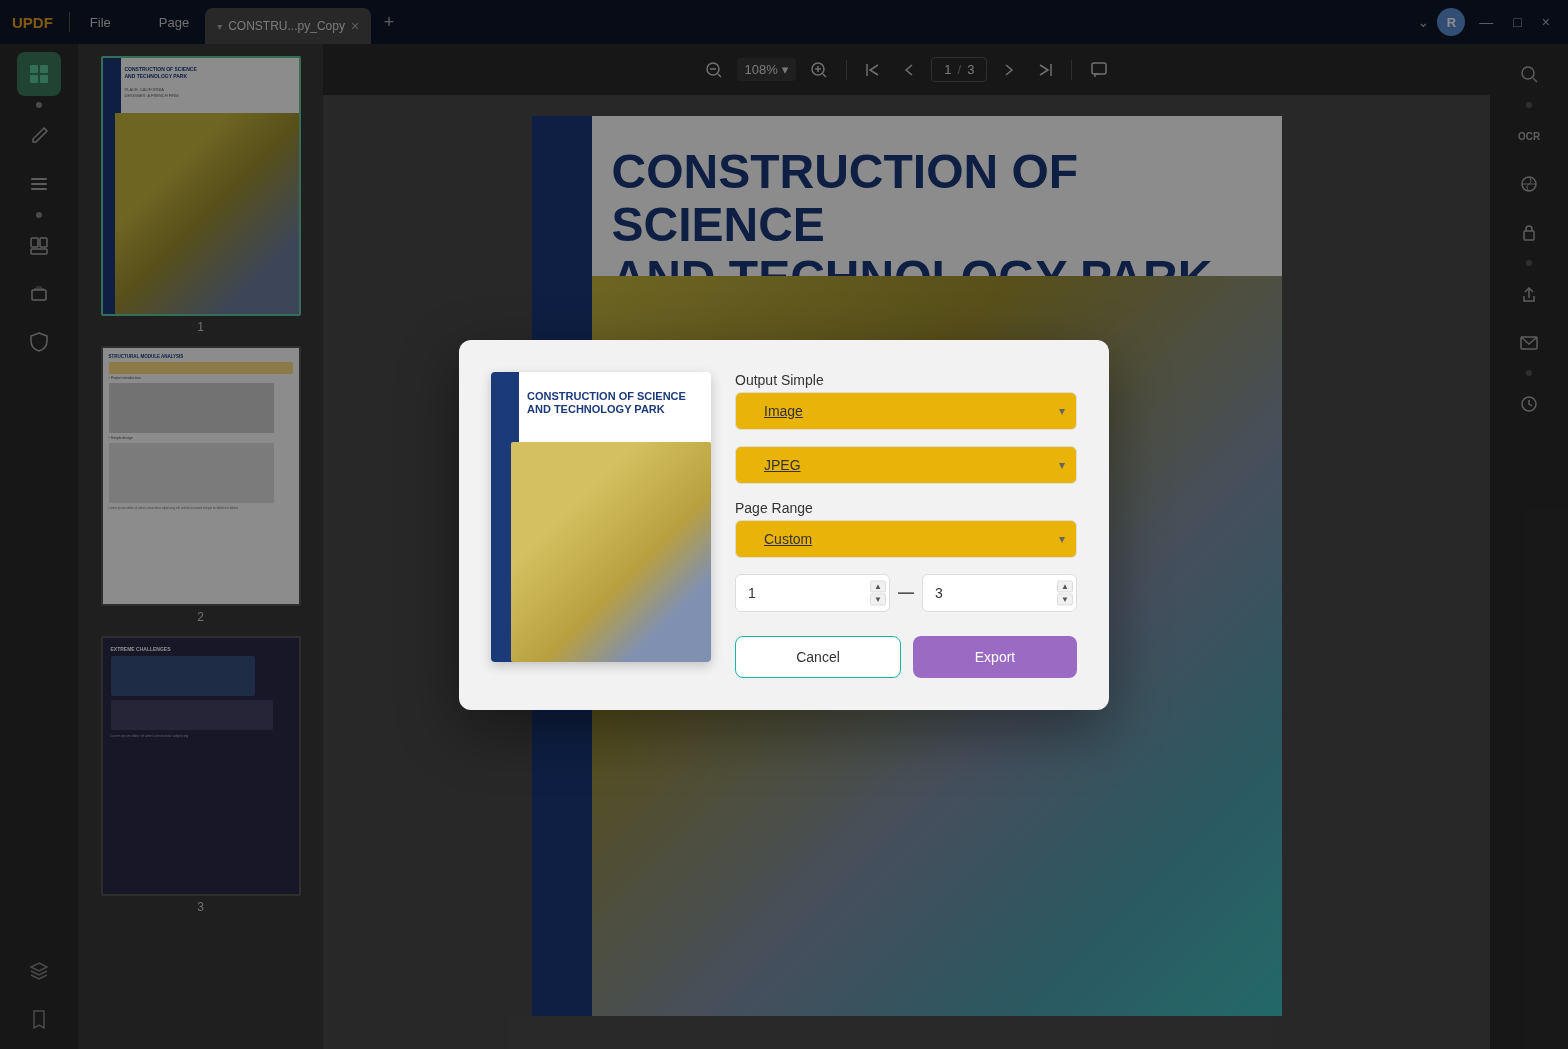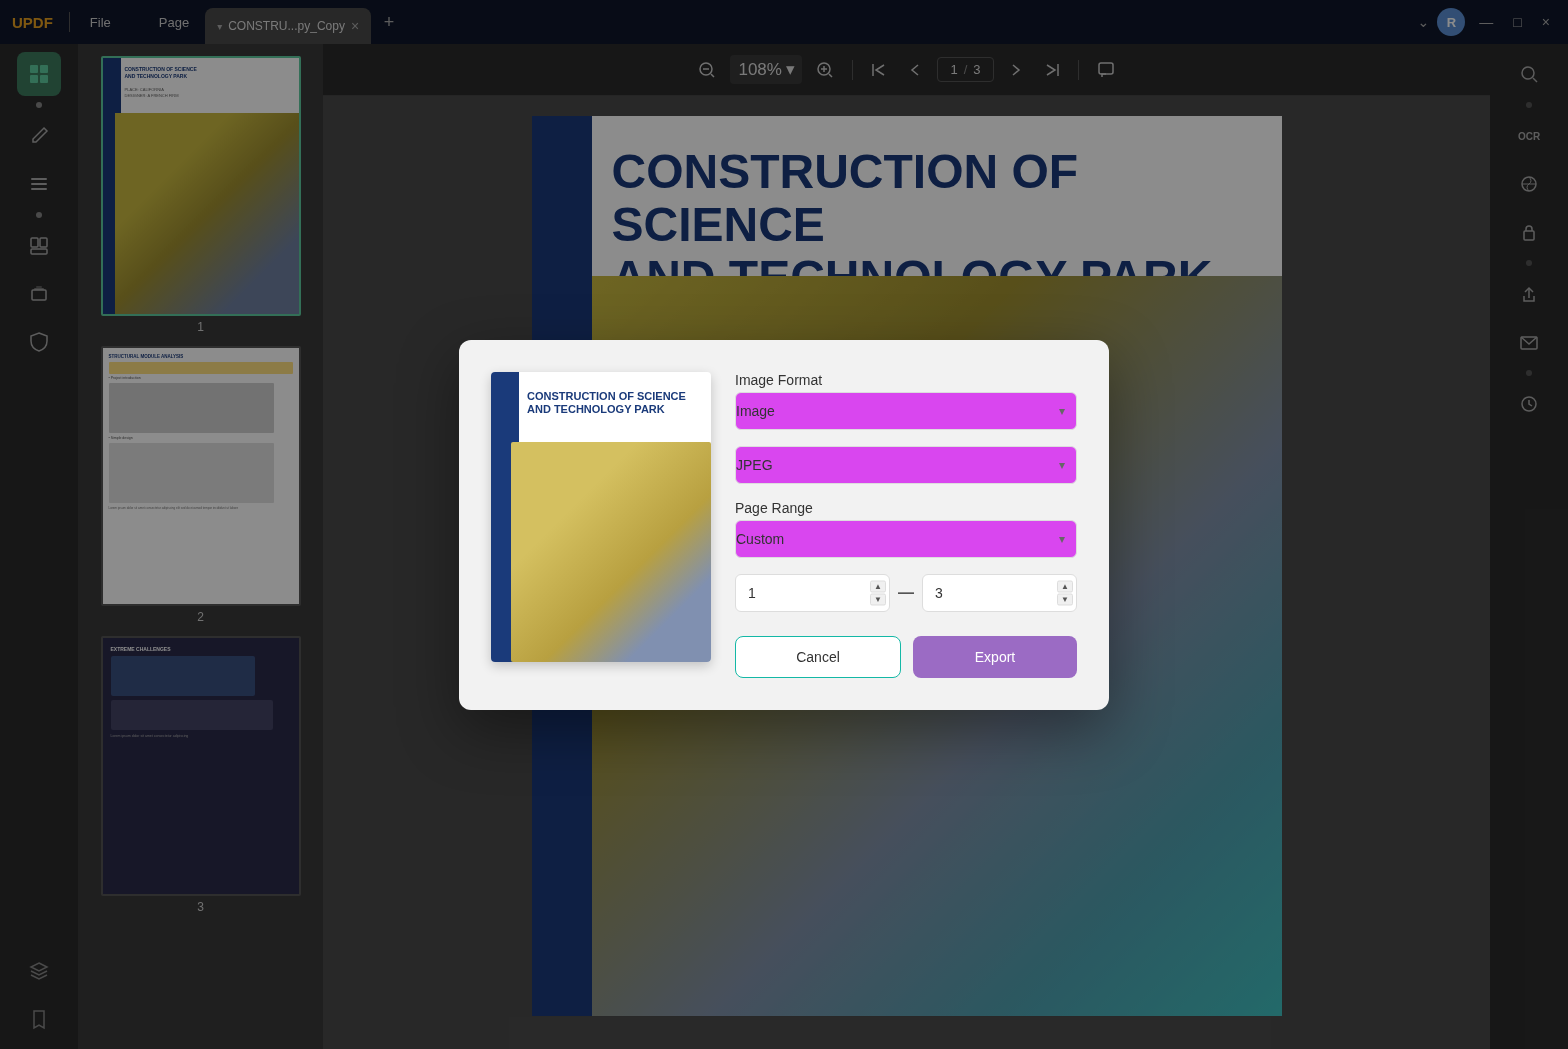--- a/index.html
+++ b/index.html
@@ -164,21 +164,21 @@
     }
     .toolbar-btn {
       color: #ccc; font-size: 16px; cursor: pointer; padding: 4px 6px;
       display: flex; align-items: center;
     }
     .zoom-display {
       display: flex; align-items: center;
       background: #3a3a3a;
       border-radius: 4px;
       padding: 4px 8px;
-      color: #ddd; font-size: 17px; gap: 4px; cursor: pointer;
+      color: #ddd; font-size: 13px; gap: 4px; cursor: pointer;
     }
     .page-display {
       display: flex; align-items: center;
       background: transparent;
       border: 1px solid #555;
       border-radius: 4px;
       padding: 4px 12px;
       color: #ddd; font-size: 13px;
     }
     .toolbar-sep { width: 1px; height: 20px; background: #555; margin: 0 4px; }
@@ -295,28 +295,29 @@
       color: #333;
       font-weight: 500;
       margin-bottom: 4px;
     }
     .select-wrapper {
       position: relative;
       width: 100%;
     }
     .select-wrapper select {
       width: 100%;
-      padding: 10px 0;
+      padding: 10px 28px;
       border: 1px solid #ddd;
       border-radius: 6px;
-      background: #d946ef;
+      background: #eab308;
       font-size: 14px;
       color: #333;
       appearance: none;
       cursor: pointer;
+      text-decoration: underline;
     }
     .select-arrow {
       position: absolute;
       right: 12px; top: 50%;
       transform: translateY(-50%);
       color: #666; font-size: 12px;
       pointer-events: none;
     }
     .page-range-row {
       display: flex;
@@ -663,21 +664,21 @@
         </div>
         <div class="preview-building"></div>
 
         <div style="position:absolute; right:-6px; top:4px; width:218px; height:286px; background:#ddd; border-radius:4px; z-index:-1; box-shadow:2px 2px 4px rgba(0,0,0,0.2);"></div>
         <div style="position:absolute; right:-12px; top:8px; width:218px; height:286px; background:#ccc; border-radius:4px; z-index:-2;"></div>
       </div>
     </div>
 
     <div class="modal-form">
       <div>
-        <div class="modal-section-label">Image Format</div>
+        <div class="modal-section-label">Output Simple</div>
         <div class="select-wrapper">
           <select>
             <option>Image</option>
             <option>Word</option>
             <option>Excel</option>
             <option>PowerPoint</option>
             <option>PDF</option>
           </select>
           <span class="select-arrow">▾</span>
         </div>

